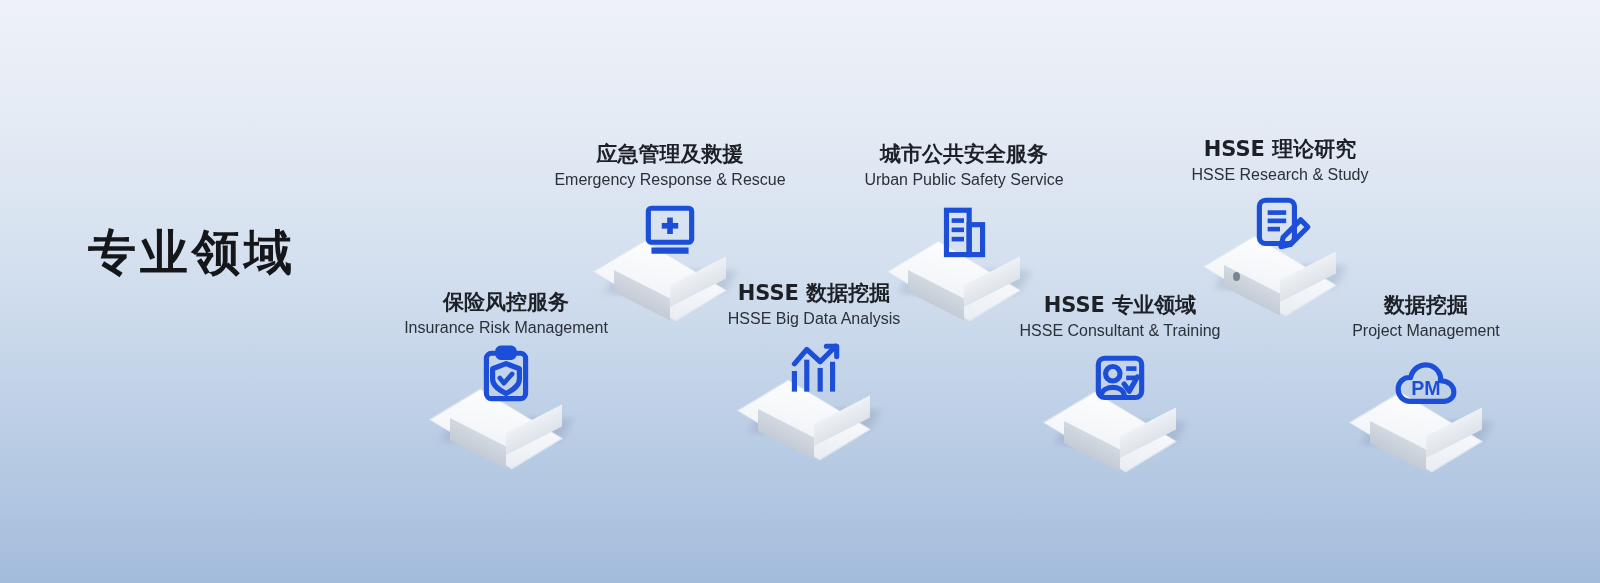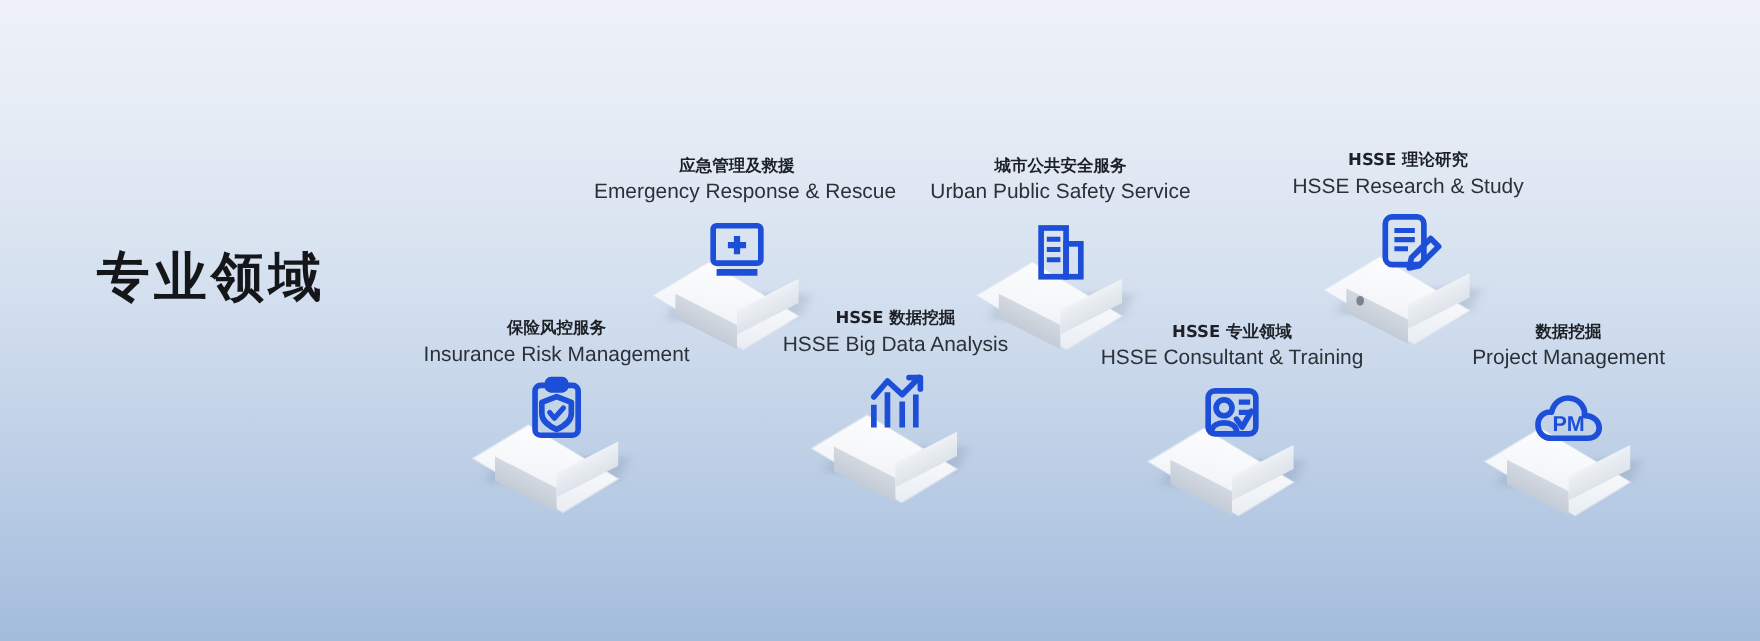--- a/index.html
+++ b/index.html
@@ -15,26 +15,26 @@
     position:absolute;left:88px;top:228px;
     font-size:48px;font-weight:bold;color:#14161a;
     letter-spacing:4px;line-height:1;
     font-family:"DejaVu Sans","Liberation Sans",sans-serif;
     white-space:nowrap;
   }
 
   .item{position:absolute;width:260px;}
   .item .labels{text-align:center;}
   .label-cn{
-    font-size:15px;font-weight:bold;color:#1d2026;line-height:1.18;
+    font-size:21px;font-weight:bold;color:#1d2026;line-height:1.18;
     font-family:"DejaVu Sans","Liberation Sans",sans-serif;
     white-space:nowrap;
   }
   .label-en{
-    font-size:19px;color:#2b3138;line-height:1.35;margin-top:2px;
+    font-size:16px;color:#2b3138;line-height:1.35;margin-top:2px;
     font-family:"Liberation Sans","DejaVu Sans",sans-serif;
     white-space:nowrap;
   }
 
   .art{position:relative;width:260px;height:110px;margin-top:8px;}
 
   
   .pedestal{position:absolute;left:50%;top:34px;width:130px;height:76px;margin-left:-65px;}
   .pedestal .shadow{
     position:absolute;left:6px;top:28px;width:120px;height:44px;

